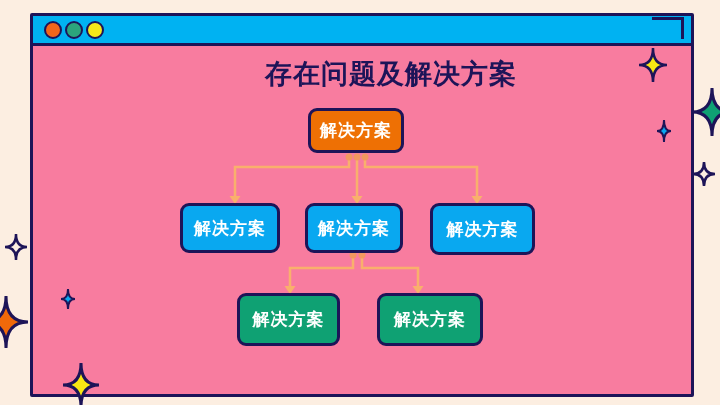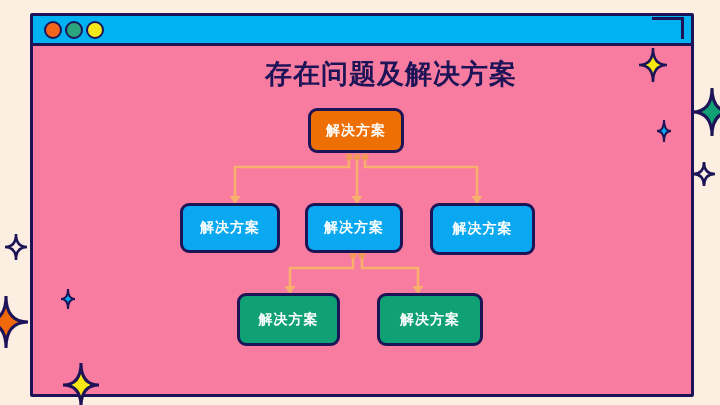--- a/index.html
+++ b/index.html
@@ -34,21 +34,21 @@
   
   .slide-body{position:relative;width:716px;height:348px;}
   .slide-title{
     position:absolute;top:10px;left:0;width:100%;text-align:center;
     font-size:27px;font-weight:700;color:#1D1458;letter-spacing:1px;
     margin:0;
   }
   
   .node{
     position:absolute;border:3px solid #1D1458;border-radius:9px;
-    color:#ffffff;font-weight:700;font-size:14px;letter-spacing:1px;
+    color:#ffffff;font-weight:700;font-size:17px;letter-spacing:1px;
     display:flex;align-items:center;justify-content:center;
     box-sizing:border-box;
   }
   .node.root {left:275px;top:62px; width:96px; height:45px;background:#EE7004;}
   .node.b1   {left:147px;top:157px;width:100px;height:50px;background:#09A8F0;}
   .node.b2   {left:272px;top:157px;width:98px; height:50px;background:#09A8F0;}
   .node.b3   {left:397px;top:157px;width:105px;height:52px;background:#09A8F0;}
   .node.g1   {left:204px;top:247px;width:103px;height:53px;background:#0FA173;}
   .node.g2   {left:344px;top:247px;width:106px;height:53px;background:#0FA173;}
   .connectors{position:absolute;left:0;top:0;width:658px;height:348px;pointer-events:none;}

